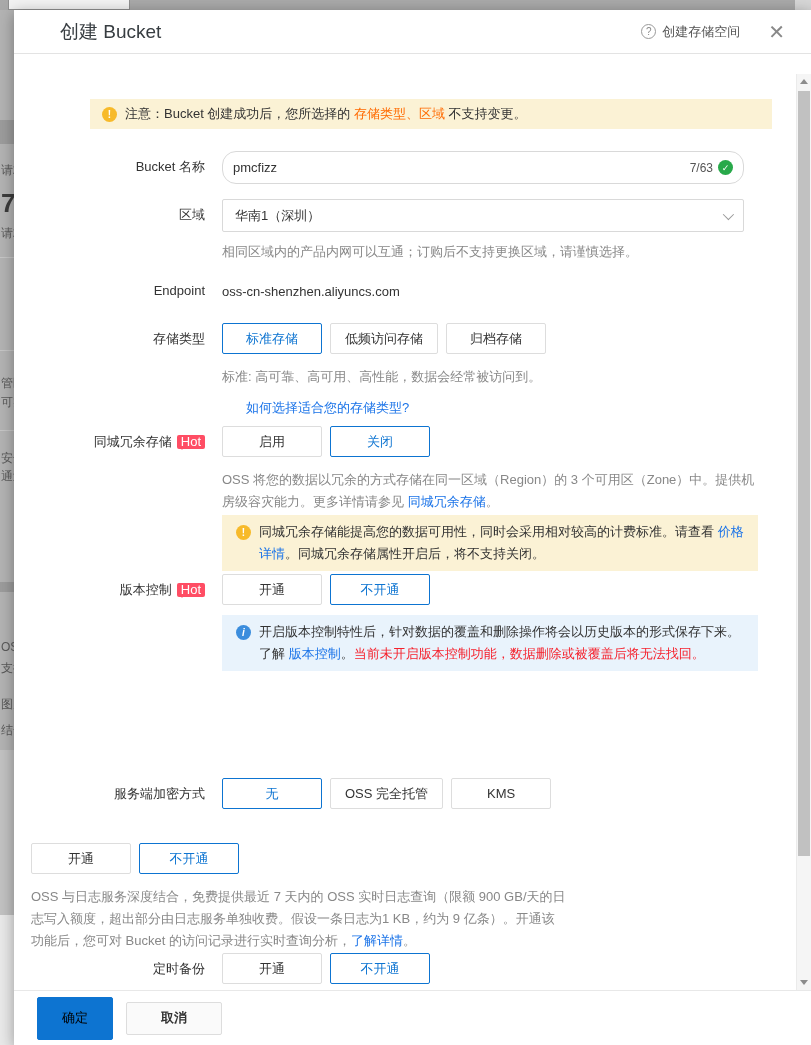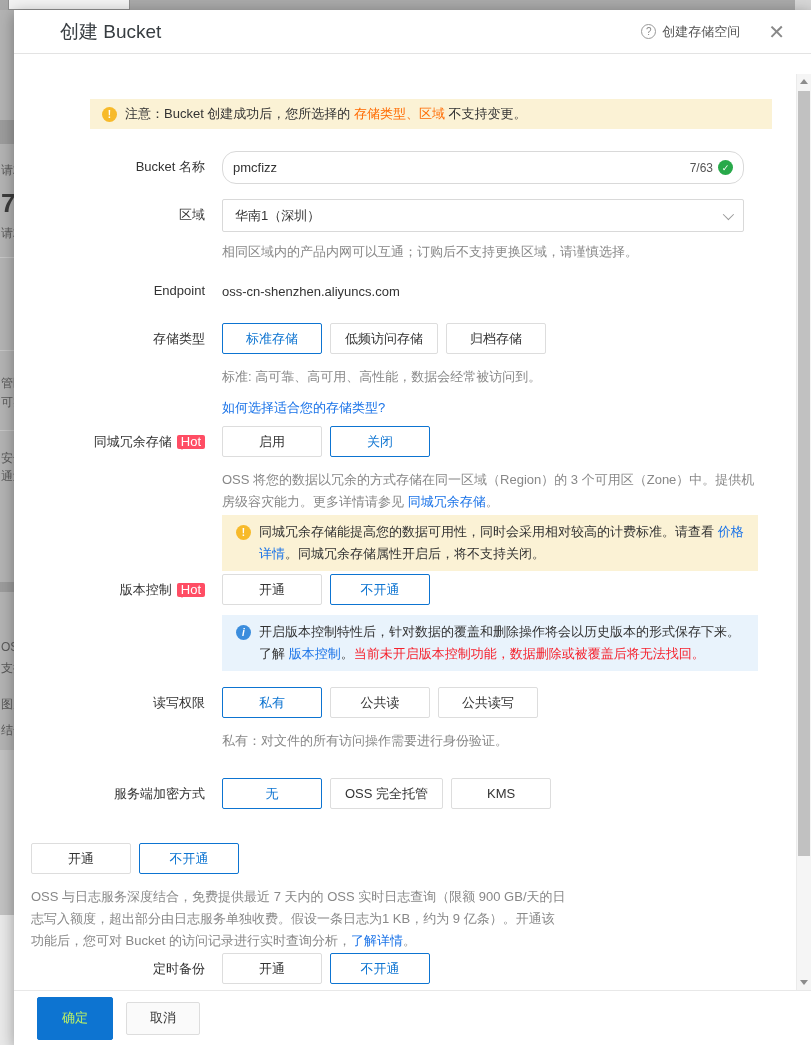--- a/index.html
+++ b/index.html
@@ -61,34 +61,34 @@
   .caret { width:8px; height:8px; border-right:1px solid #999; border-bottom:1px solid #999; transform:rotate(45deg) translateY(-2px); }
 
   .plain-value { font-size:13px; color:#333; line-height:18px; }
 
   .btn-group { display:flex; gap:8px;align-items:flex-end; }
   .opt { min-width:100px; height:31px; padding:0 14px; background:#fff; border:1px solid #ddd; border-radius:2px; font-size:13px; color:#333; cursor:pointer; font-family:inherit; }
   .opt.sel { border-color:#0d74d1; color:#0d74d1; }
 
   .hint { margin-top:13px; font-size:13px; color:#888; line-height:20px; max-width:536px; }
   .link { color:#1a73e8; text-decoration:none; cursor:pointer; font-size:13px; }
-  .link-block { display:inline-block; margin-top:12px; }
+  .link-block { display:inline-block; margin-top:12px;margin-left:24px; }
   .desc { margin-top:12px; width:536px; font-size:13px; color:#888; line-height:22px; }
   .desc .link { font-size:13px; }
 
   .note-box { margin-top:2px; width:536px; padding:6px 14px; display:flex; align-items:flex-start; font-size:13px; color:#333; line-height:22px; }
   .note-box.yellow { background:#fbf2d5; }
   .note-box.blue { background:#e9f3fc; margin-top:10px; }
   .note-box .warn-icon, .note-box .info-icon { margin-top:4px; }
   .info-icon { display:inline-flex; align-items:center; justify-content:center; width:15px; height:15px; border-radius:50%; background:#3b8ddd; color:#fff; font-size:10px; font-weight:bold; font-style:italic; margin-right:8px; flex:none; }
   .red { color:#f5222d; }
 
   .modal-footer { position:absolute; left:0; right:0; bottom:0; height:55px; border-top:1px solid #e8e8e8; display:flex; align-items:center; padding-left:23px; gap:13px; background:#fff; }
-  .btn-primary { width:76px; height:43px; background:#0d74d1; border:1px solid #0d74d1; border-radius:2px; color:#bef264; font-size:13px; cursor:pointer; font-family:inherit; }
-  .btn-default { width:74px; height:33px; background:#fafafa; border:1px solid #ddd; border-radius:2px; color:#333; font-size:13px; cursor:pointer; font-family:inherit; }
+  .btn-primary { width:76px; height:43px; background:#0d74d1; border:1px solid #0d74d1; border-radius:2px; color:#000000; font-size:13px; cursor:pointer; font-family:inherit; }
+  .btn-default { width:96px; height:33px; background:#fafafa; border:1px solid #ddd; border-radius:2px; color:#333; font-size:13px; cursor:pointer; font-family:inherit;font-weight:bold; }
 </style>
 </head>
 <body>
 
 <div class="screen">
 
   <div class="bg-topbar">
     <div class="bg-topbox"></div>
     <div class="bg-topbox-r"></div>
   </div>
@@ -217,33 +217,20 @@
           </div>
           <div class="note-box blue">
             <span class="info-icon">i</span>
             <span>
               <span>开启版本控制特性后，针对数据的覆盖和删除操作将会以历史版本的形式保存下来。了解 </span><a class="link">版本控制</a><span>。</span><span class="red">当前未开启版本控制功能，数据删除或被覆盖后将无法找回。</span>
             </span>
           </div>
         </div>
       </div>
 
-      <div class="row" style="top:616px">
-        <div class="row-label">
-          <span>读写权限</span>
-        </div>
-        <div class="row-body">
-          <div class="btn-group">
-            <button class="opt sel">私有</button>
-            <button class="opt">公共读</button>
-            <button class="opt">公共读写</button>
-          </div>
-          <div class="hint">私有：对文件的所有访问操作需要进行身份验证。</div>
-        </div>
-      </div>
 
       <div class="row" style="top:707px">
         <div class="row-label">
           <span>服务端加密方式</span>
         </div>
         <div class="row-body">
           <div class="btn-group">
             <button class="opt sel">无</button>
             <button class="opt">OSS 完全托管</button>
             <button class="opt">KMS</button>

